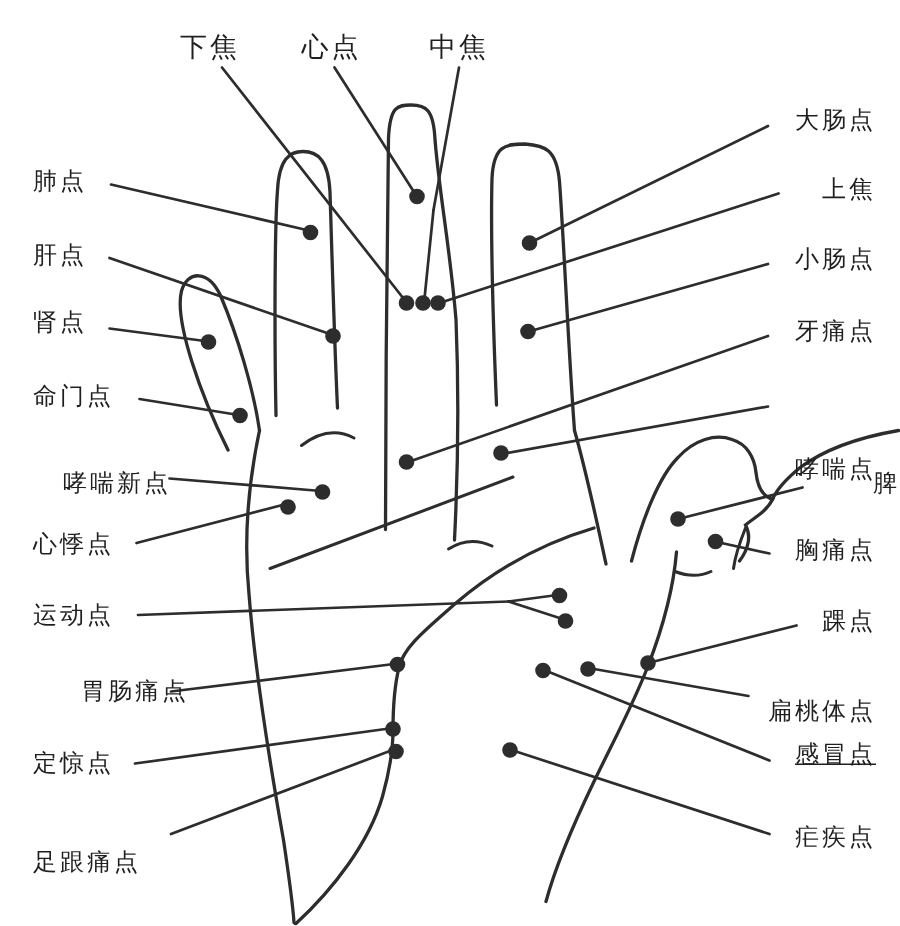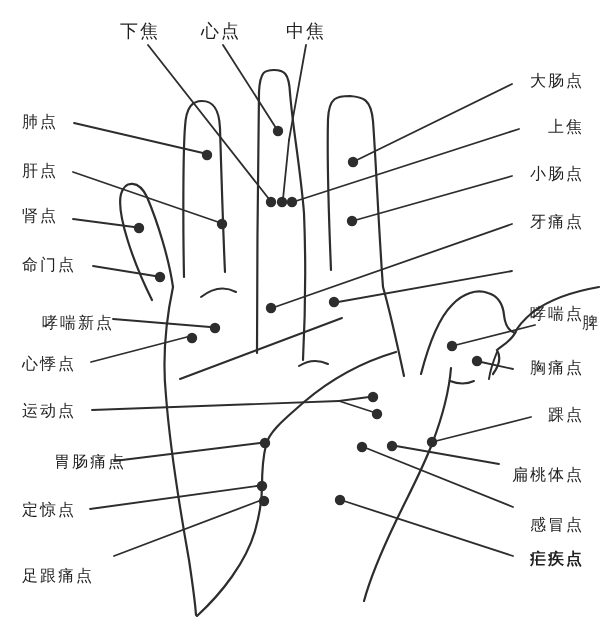--- a/index.html
+++ b/index.html
@@ -127,22 +127,22 @@
       <div class="pt-label top" style="left: 306px; top: 22px; font-family: Liberation Serif, serif;">中焦</div>
       <div class="pt-label right" style="left: 584px; top: 81px;">大肠点</div>
       <div class="pt-label right" style="left: 584px; top: 127px;">上焦</div>
       <div class="pt-label right" style="left: 584px; top: 174px; text-align: right;">小肠点</div>
       <div class="pt-label right" style="left: 584px; top: 222px;">牙痛点</div>
       <div class="pt-label right" style="left: 584px; top: 269px; margin-top: 45px;">哮喘点</div>
       <div class="pt-label right" style="left: 584px; top: 323px; margin-left: 34px;">脾点</div>
       <div class="pt-label right" style="left: 584px; top: 368px;">胸痛点</div>
       <div class="pt-label right" style="left: 584px; top: 415px;">踝点</div>
       <div class="pt-label right" style="left: 584px; top: 463px; margin-top: 12px;">扁桃体点</div>
-      <div class="pt-label right" style="left: 584px; top: 525px;">感冒点</div>
-      <div class="pt-label right" style="left: 584px; top: 559px; font-weight: bold;">疟疾点</div>
+      <div class="pt-label right" style="left: 584px; top: 504px; text-decoration: underline;">感冒点</div>
+      <div class="pt-label right" style="left: 584px; top: 559px;">疟疾点</div>
       <div class="pt-label left" style="left: 22px; top: 122px;">肺点</div>
       <div class="pt-label left" style="left: 22px; top: 171px;">肝点</div>
       <div class="pt-label left" style="left: 22px; top: 216px;">肾点</div>
       <div class="pt-label left" style="left: 22px; top: 265px;">命门点</div>
       <div class="pt-label left" style="left: 22px; top: 323px; margin-left: 20px;">哮喘新点</div>
       <div class="pt-label left" style="left: 22px; top: 364px;">心悸点</div>
       <div class="pt-label left" style="left: 22px; top: 411px;">运动点</div>
       <div class="pt-label left" style="left: 22px; top: 462px; margin-left: 32px;">胃肠痛点</div>
       <div class="pt-label left" style="left: 22px; top: 510px;">定惊点</div>
       <div class="pt-label left" style="left: 22px; top: 556px; margin-top: 20px;">足跟痛点</div>

